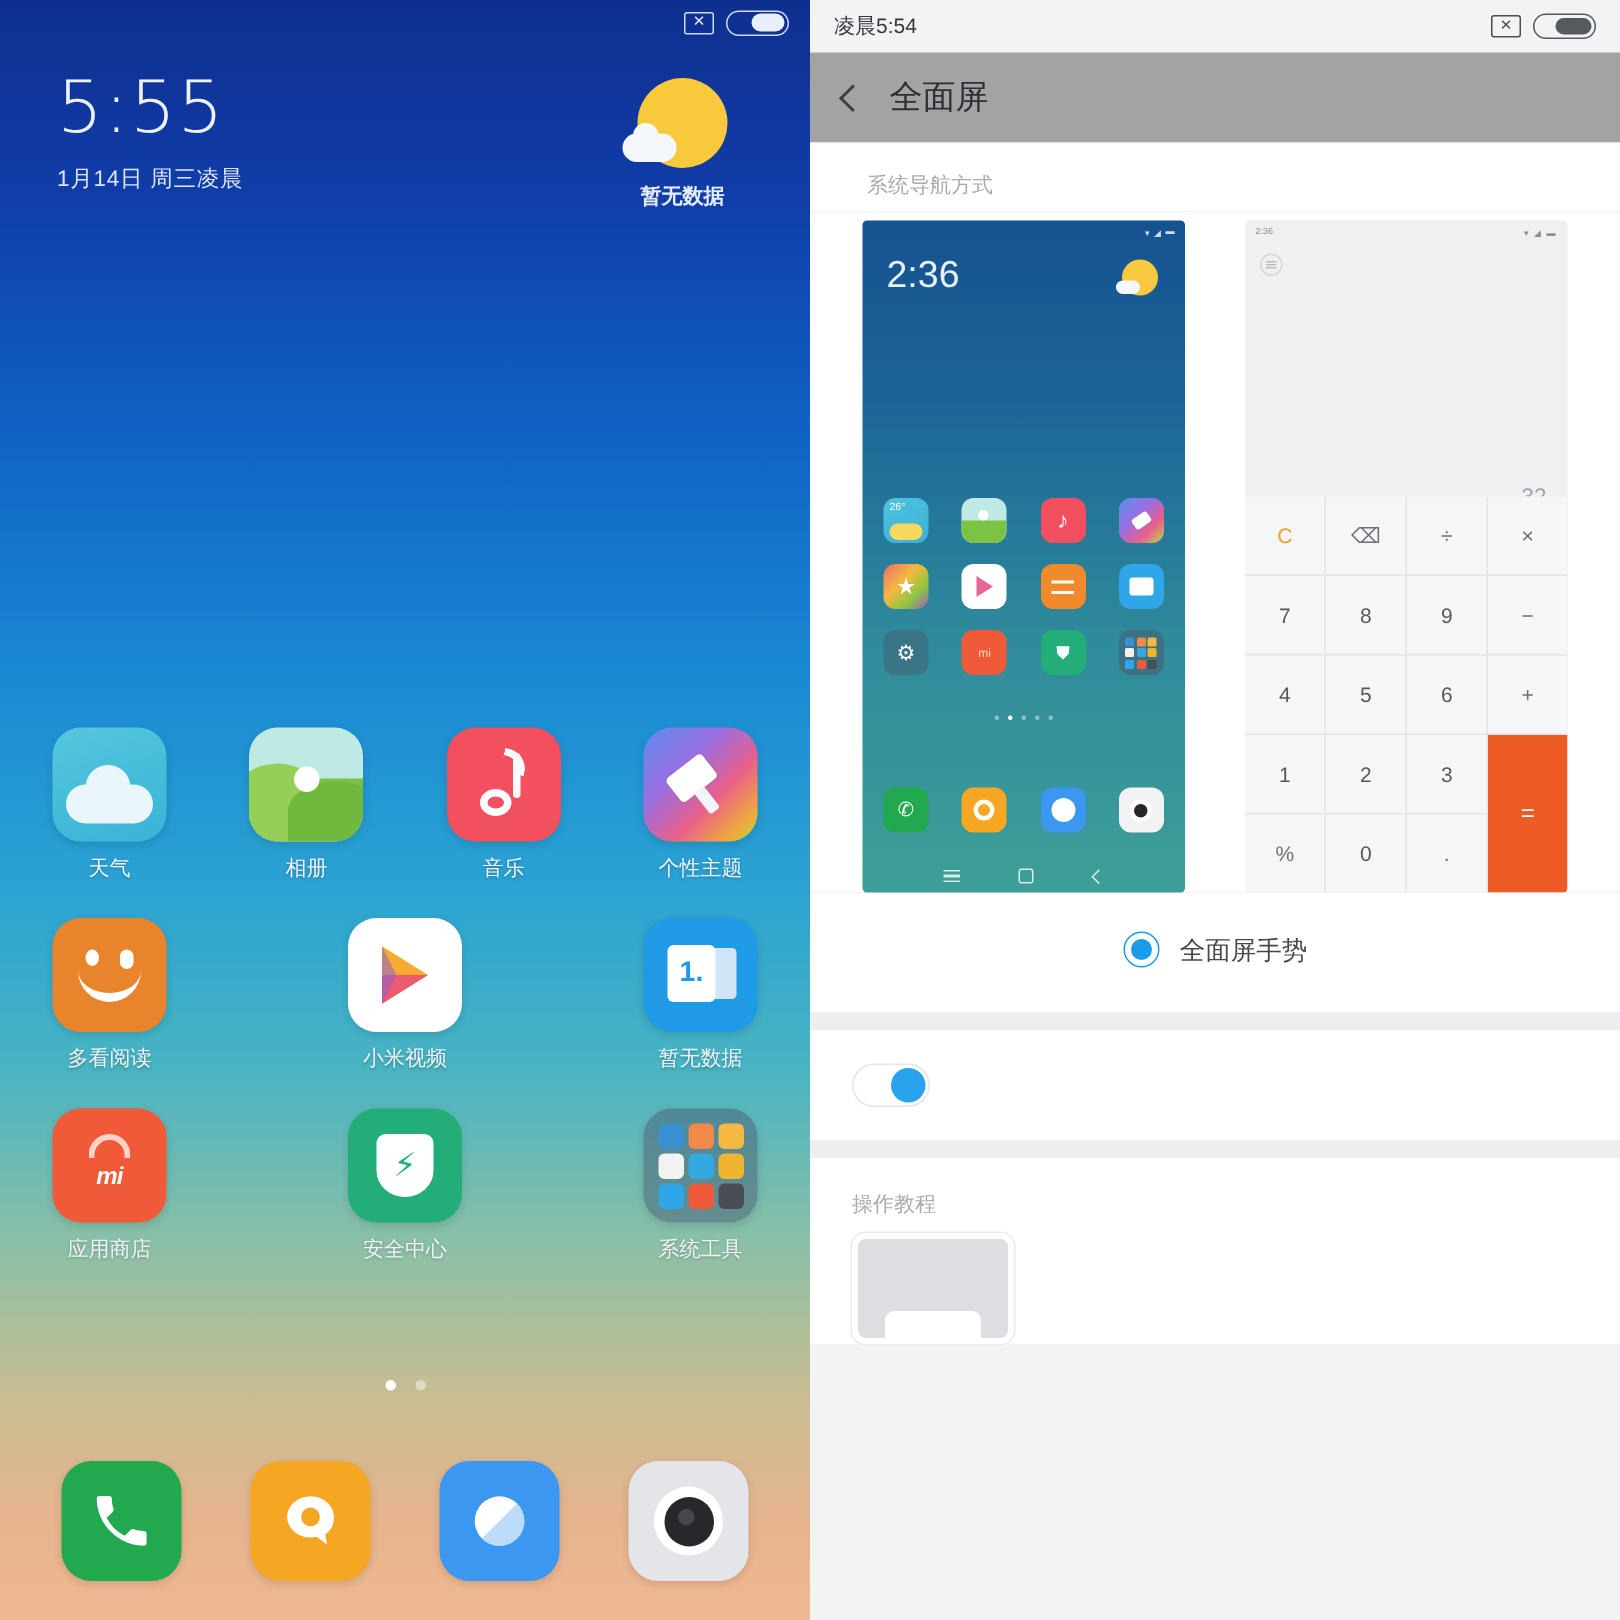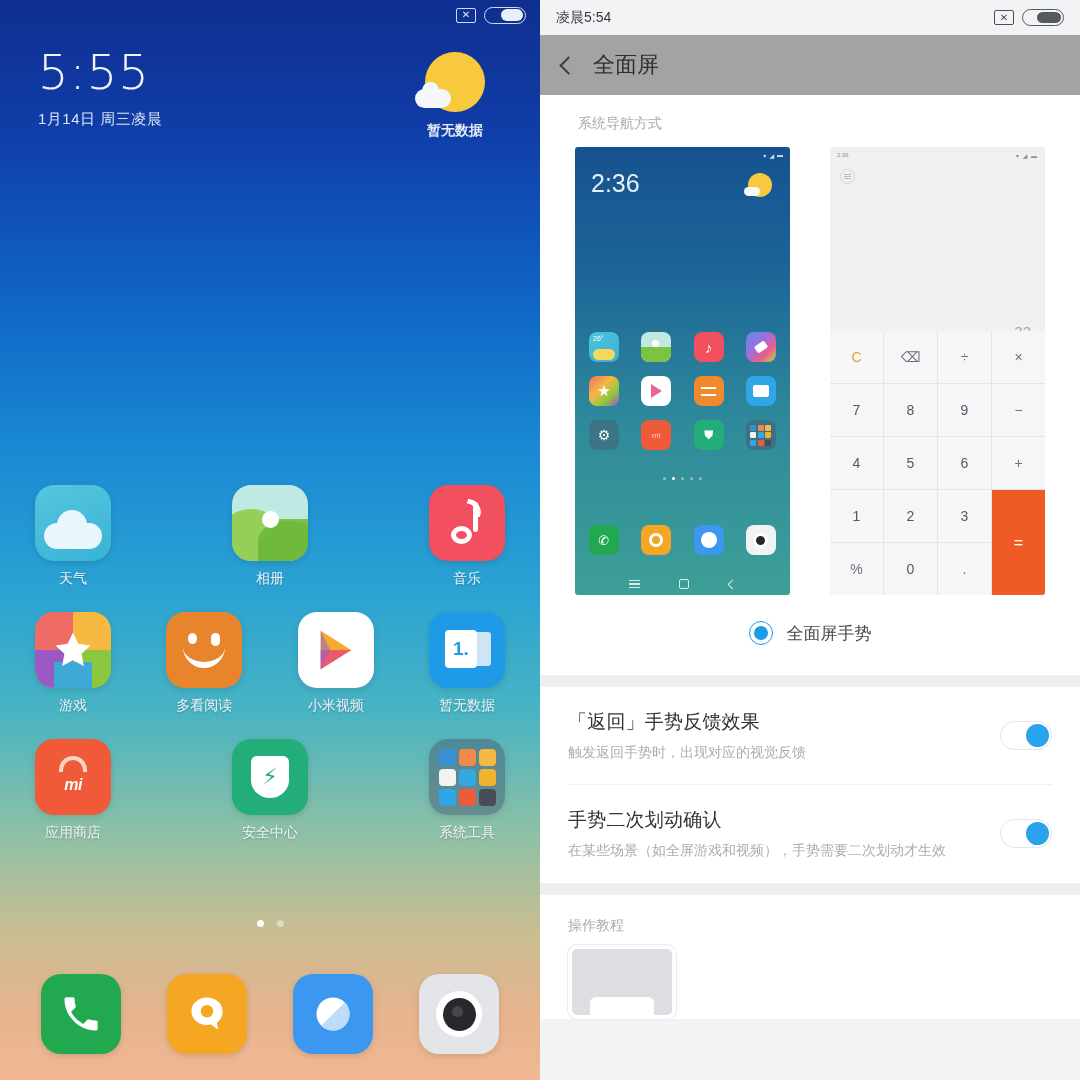--- a/index.html
+++ b/index.html
@@ -273,36 +273,32 @@
       <div class="app">
         <div class="ic ic-music">
           <span class="note">
               <i class="stem"></i>
               <i class="flag"></i>
               <i class="ball"></i>
             </span>
         </div>
         <div class="app-lbl">音乐</div>
       </div>
+      <div class="app">
+        <div class="ic ic-theme">
+          <span class="brush">
+              <i class="head"></i>
+              <i class="hand"></i>
+            </span>
+        </div>
+        <div class="app-lbl">个性主题</div>
+      </div>
     </div>
 
     <div class="app-row">
-      <div class="app">
-        <div class="ic ic-games">
-          <span class="q q1"></span>
-            <span class="q q2"></span>
-            <span class="q q3"></span>
-            <span class="q q4"></span>
-            <span class="qb"></span>
-          <svg class="star" width="44" height="44" viewBox="0 0 24 24">
-            <path fill="#ffffff" d="M12 2.5l2.9 6.1 6.6.9-4.8 4.6 1.2 6.6L12 17.6 6.1 20.7l1.2-6.6-4.8-4.6 6.6-.9z"></path>
-          </svg>
-        </div>
-        <div class="app-lbl">游戏</div>
-      </div>
       <div class="app">
         <div class="ic ic-read">
           <span class="eye eL"></span>
             <span class="eye eR"></span>
             <span class="smile"></span>
         </div>
         <div class="app-lbl">多看阅读</div>
       </div>
       <div class="app">
         <div class="ic ic-video">
@@ -562,38 +558,25 @@
         <span class="rd-lbl">全面屏手势</span>
       </div>
     </div>
   </div>
 
   <div class="gap"></div>
 
   <div class="rows">
 
     <div class="row">
-      <div class="row-txt">
-        <div class="row-t">「返回」手势反馈效果</div>
-        <div class="row-s">触发返回手势时，出现对应的视觉反馈</div>
-      </div>
       <span class="tgl">
           <i></i>
         </span>
     </div>
 
-    <div class="row">
-      <div class="row-txt">
-        <div class="row-t">手势二次划动确认</div>
-        <div class="row-s">在某些场景（如全屏游戏和视频），手势需要二次划动才生效</div>
-      </div>
-      <span class="tgl">
-          <i></i>
-        </span>
-    </div>
 
 
   </div>
 
   <div class="gap"></div>
 
   <div class="tut-hd">操作教程</div>
   <div class="tut-body">
     <div class="tut-card"></div>
   </div>

